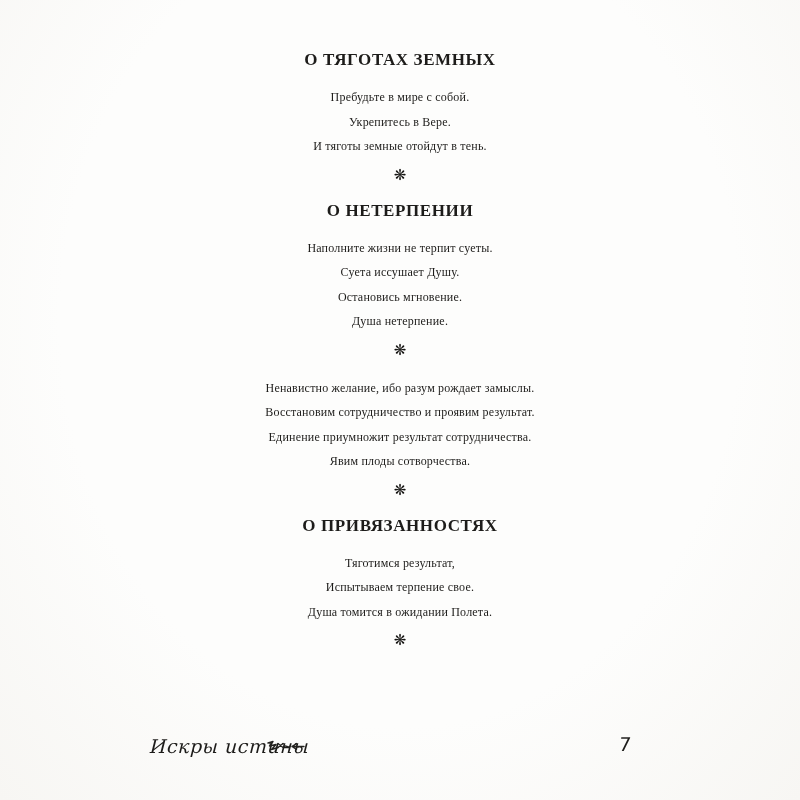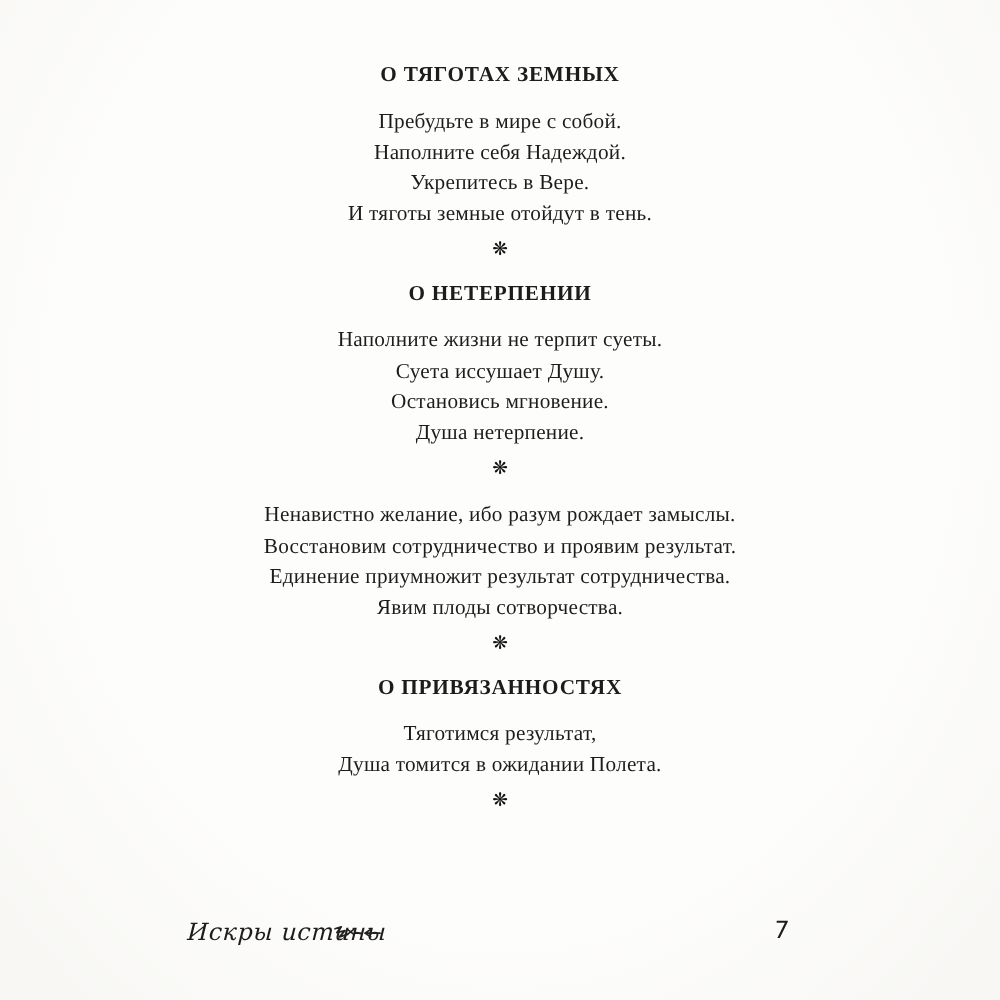--- a/index.html
+++ b/index.html
@@ -12,21 +12,21 @@
   .content{
     position:absolute;top:0;left:0;width:800px;
     padding-top:50px;text-align:center;
   }
   .section{margin:0;}
   .section h2{
     font-size:17px;line-height:20px;font-weight:bold;
     letter-spacing:0.6px;margin:0 0 15px 0;
   }
   .section p{
-    font-size:17px;line-height:24.5px;margin:0;
+    font-size:12px;line-height:24.5px;margin:0;
     letter-spacing:0.2px;
   }
   .ornament{
     font-family:"DejaVu Sans", sans-serif;
     font-size:15px;line-height:18px;
     margin:7px 0 17px 0;color:#161513;
   }
   .footer{
     position:absolute;top:731px;left:0;width:800px;height:40px;
   }
@@ -44,21 +44,20 @@
   }
 </style>
 </head>
 <body>
 
 <div class="content">
 
   <section class="section">
     <h2>О ТЯГОТАХ ЗЕМНЫХ</h2>
     <p>Пребудьте в мире с собой.</p>
-    <p>Наполните себя Надеждой.</p>
     <p>Укрепитесь в Вере.</p>
     <p>И тяготы земные отойдут в тень.</p>
     <div class="ornament">❋</div>
   </section>
 
   <section class="section">
     <h2>О НЕТЕРПЕНИИ</h2>
     <p>Наполните жизни не терпит суеты.</p>
     <p>Суета иссушает Душу.</p>
     <p>Остановись мгновение.</p>
@@ -70,20 +69,21 @@
     <p>Ненавистно желание, ибо разум рождает замыслы.</p>
     <p>Восстановим сотрудничество и проявим результат.</p>
     <p>Единение приумножит результат сотрудничества.</p>
     <p>Явим плоды сотворчества.</p>
     <div class="ornament">❋</div>
   </section>
 
   <section class="section">
     <h2>О ПРИВЯЗАННОСТЯХ</h2>
     <p>Тяготимся результат,</p>
+    <p>Испытываем терпение свое.</p>
     <p>Душа томится в ожидании Полета.</p>
     <div class="ornament">❋</div>
   </section>
 
 </div>
 
 <div class="footer">
   <span class="running-title">Искры истины</span>
   <span class="flourish">
     <svg width="42" height="16" viewBox="0 0 42 16" fill="none" xmlns="http://www.w3.org/2000/svg">

